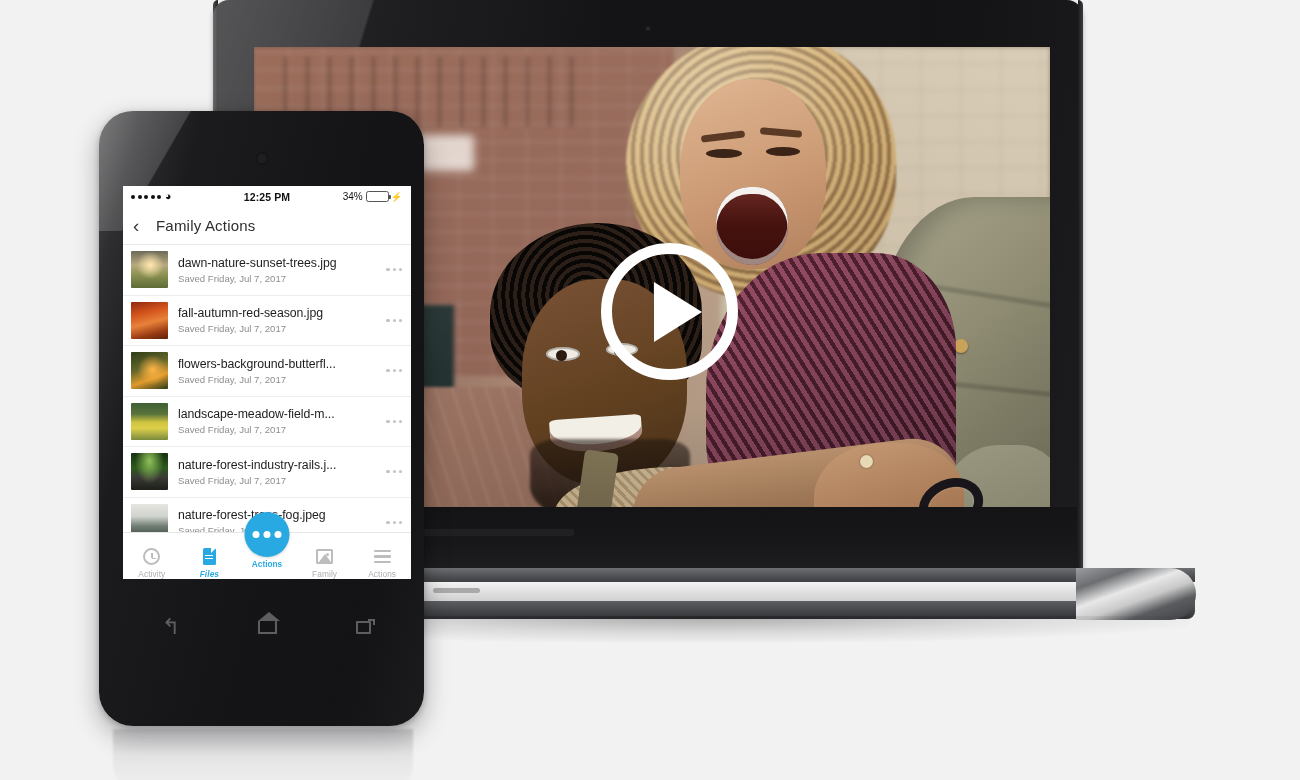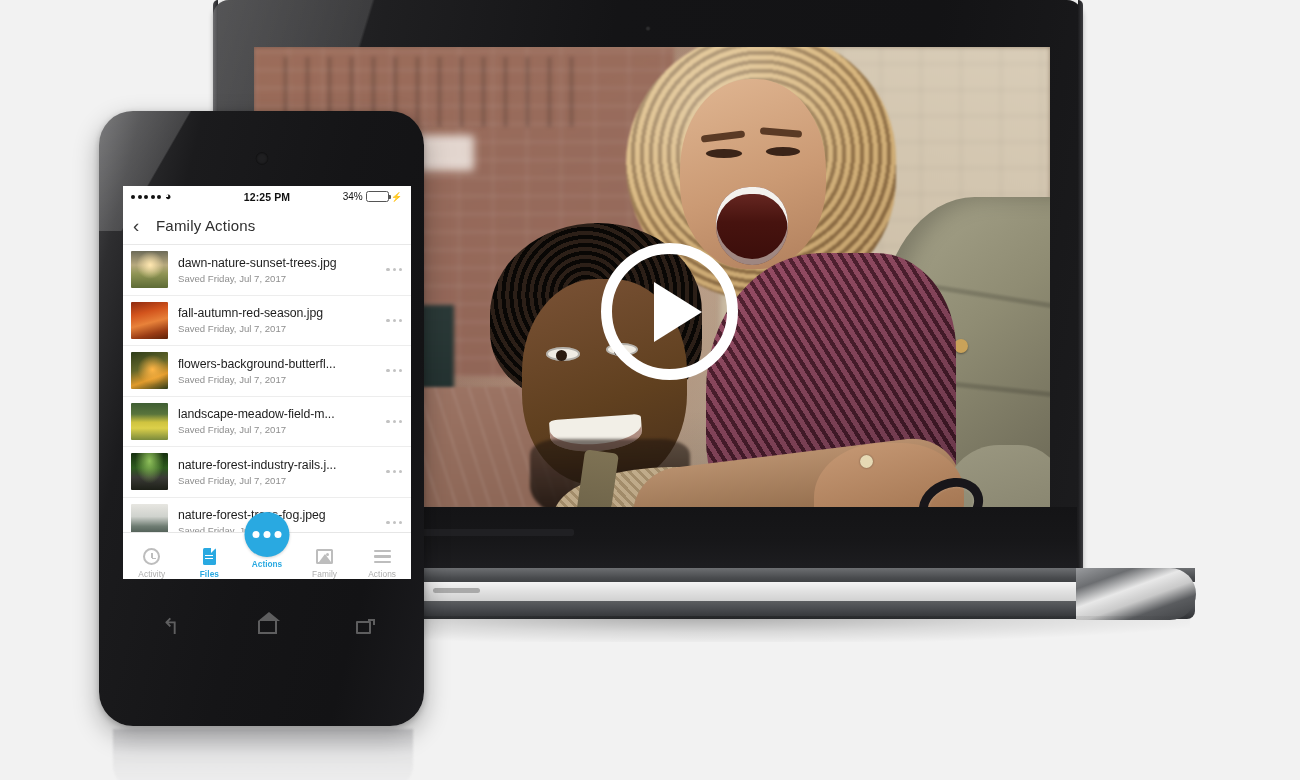--- a/index.html
+++ b/index.html
@@ -593,21 +593,21 @@
   }
   .tab {
     width: 20%;
     display: flex;
     flex-direction: column;
     align-items: center;
     gap: 3px;
     cursor: pointer;
   }
   .tab-label { font-size: 8.3px; color: #adadad; letter-spacing: 0.1px; }
-  .tab-label.active { color: #29a9e1; font-weight: bold; }
+  .tab-label.active { color: #29a9e1; font-weight: bold; font-style: italic; }
   .tab-ico { width: 19px; height: 19px; display: flex; align-items: center; justify-content: center; }
 
   
   .ico-clock { width:17px; height:17px; border-radius:50%; border:2px solid #bdbdbd; position:relative; }
   .ico-clock::before { content:""; position:absolute; left:6px; top:3px; width:1.6px; height:5px; background:#bdbdbd; }
   .ico-clock::after  { content:""; position:absolute; left:6.5px; top:7.5px; width:4.5px; height:1.6px; background:#bdbdbd; }
 
   
   .ico-doc { width:13px; height:17px; background:#29a9e1; border-radius:1.5px; position:relative; }
   .ico-doc::before { content:""; position:absolute; right:0; top:0; border-left:5px solid #fff; border-bottom:5px solid transparent; }

